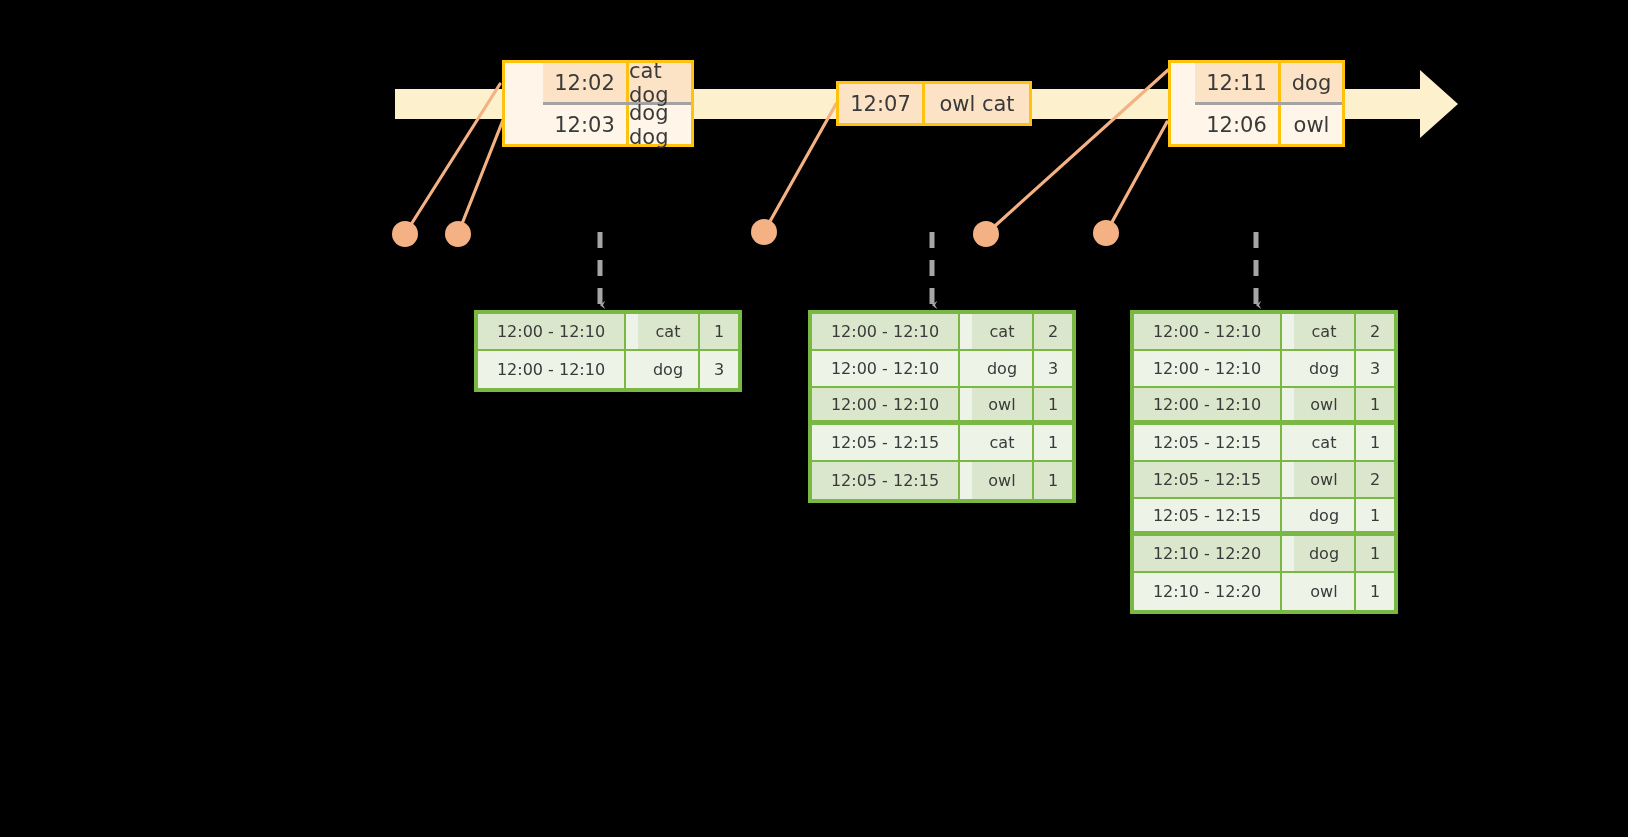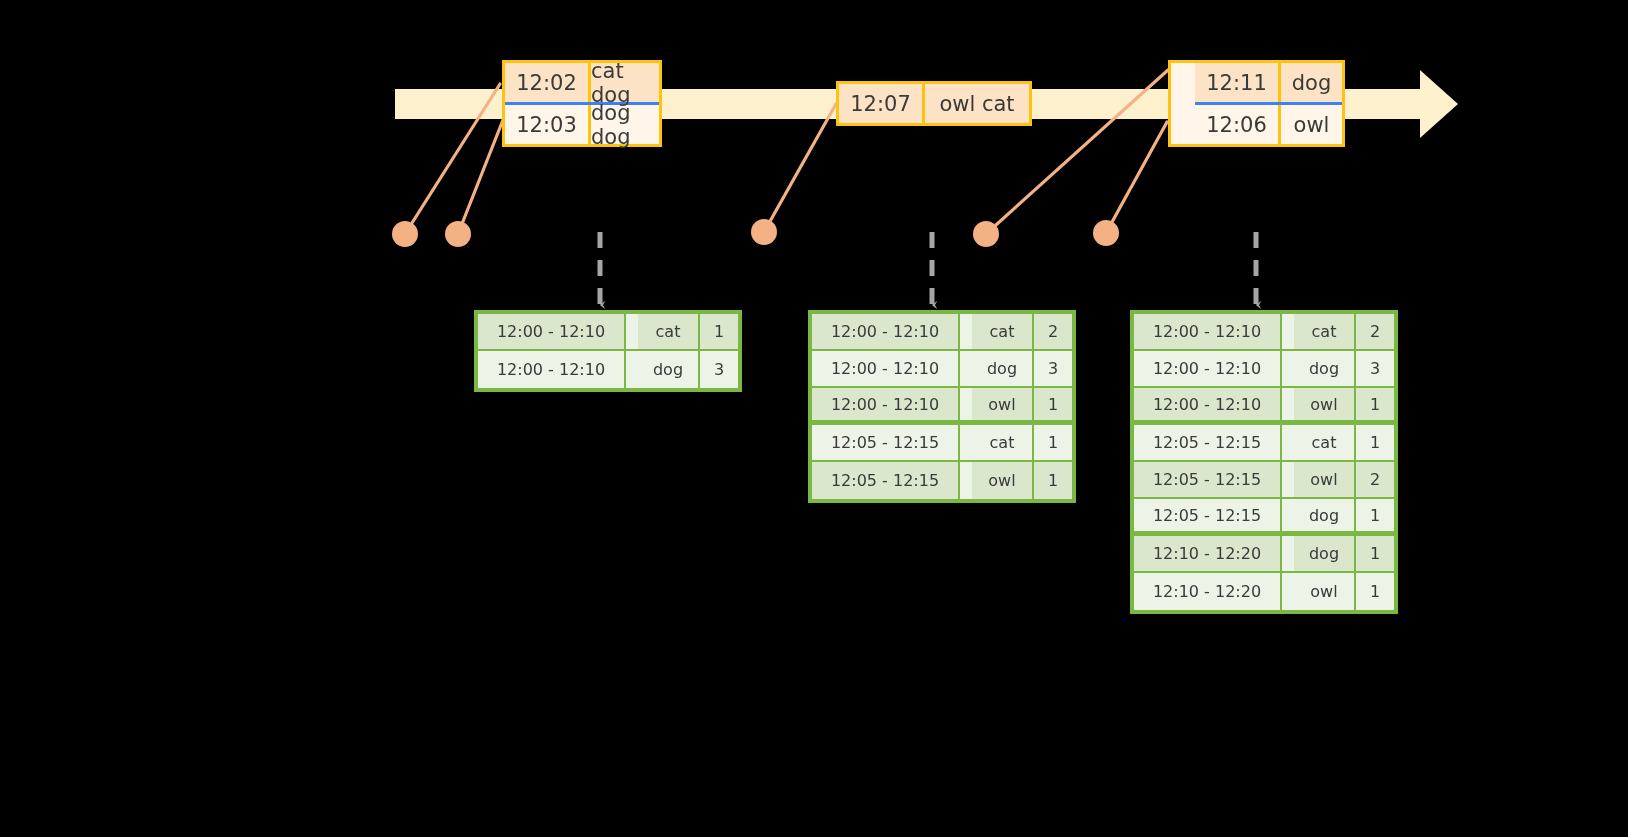--- a/index.html
+++ b/index.html
@@ -57,21 +57,21 @@
     border: 3px solid #ffc20e;
     background: #fff5e8;
     box-sizing: border-box;
     border-collapse: collapse;
   }
   .event-row {
     display: flex;
     height: 39px;
   }
   .event-row + .event-row {
-    border-top: 3px solid #3b82f6;
+    border-top: 3px solid #a3a3a3;
   }
   .event-row.shaded .ev-time,
   .event-row.shaded .ev-val {
     background: #fde3c6;
   }
   .ev-time {
     width: 86px;
     display: flex;
     align-items: center;
     justify-content: center;
@@ -84,21 +84,21 @@
     flex: 1;
     display: flex;
     align-items: center;
     justify-content: center;
     font-size: 21px;
     color: #3a3a3a;
     box-sizing: border-box;
   }
 
   
-  #event-box-0 { left: 502px; top: 60px; width: 160px; }
+  #event-box-0 { left: 502px; top: 60px; width: 192px; padding-left: 38px; }
   #event-box-1 { left: 836px; top: 81px; width: 196px; }
   #event-box-2 { left: 1168px; top: 60px; width: 177px; padding-left: 24px; }
 
   
   .result-table {
     position: absolute;
     border: 4px solid #78b843;
     background: #eef3e8;
     box-sizing: border-box;
   }

